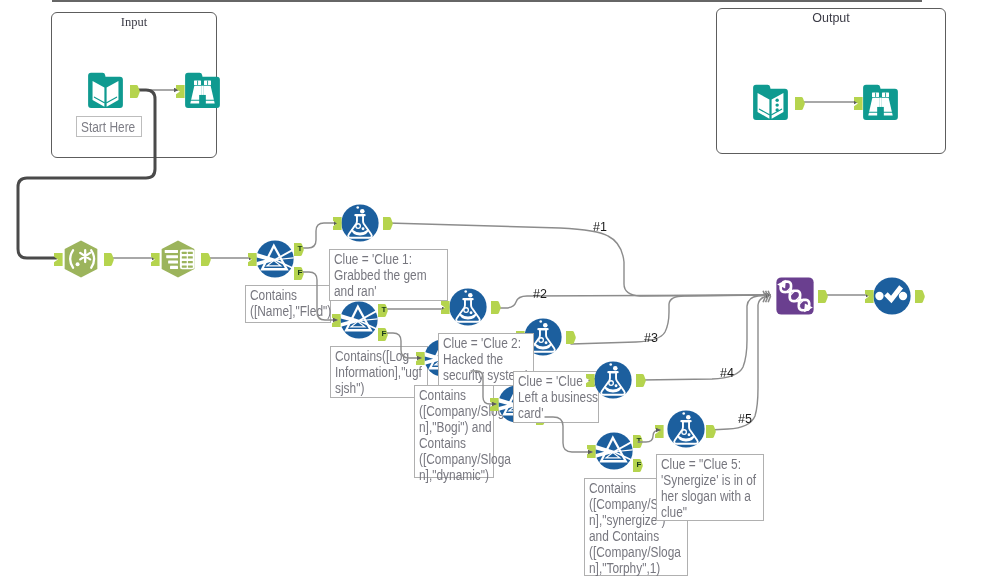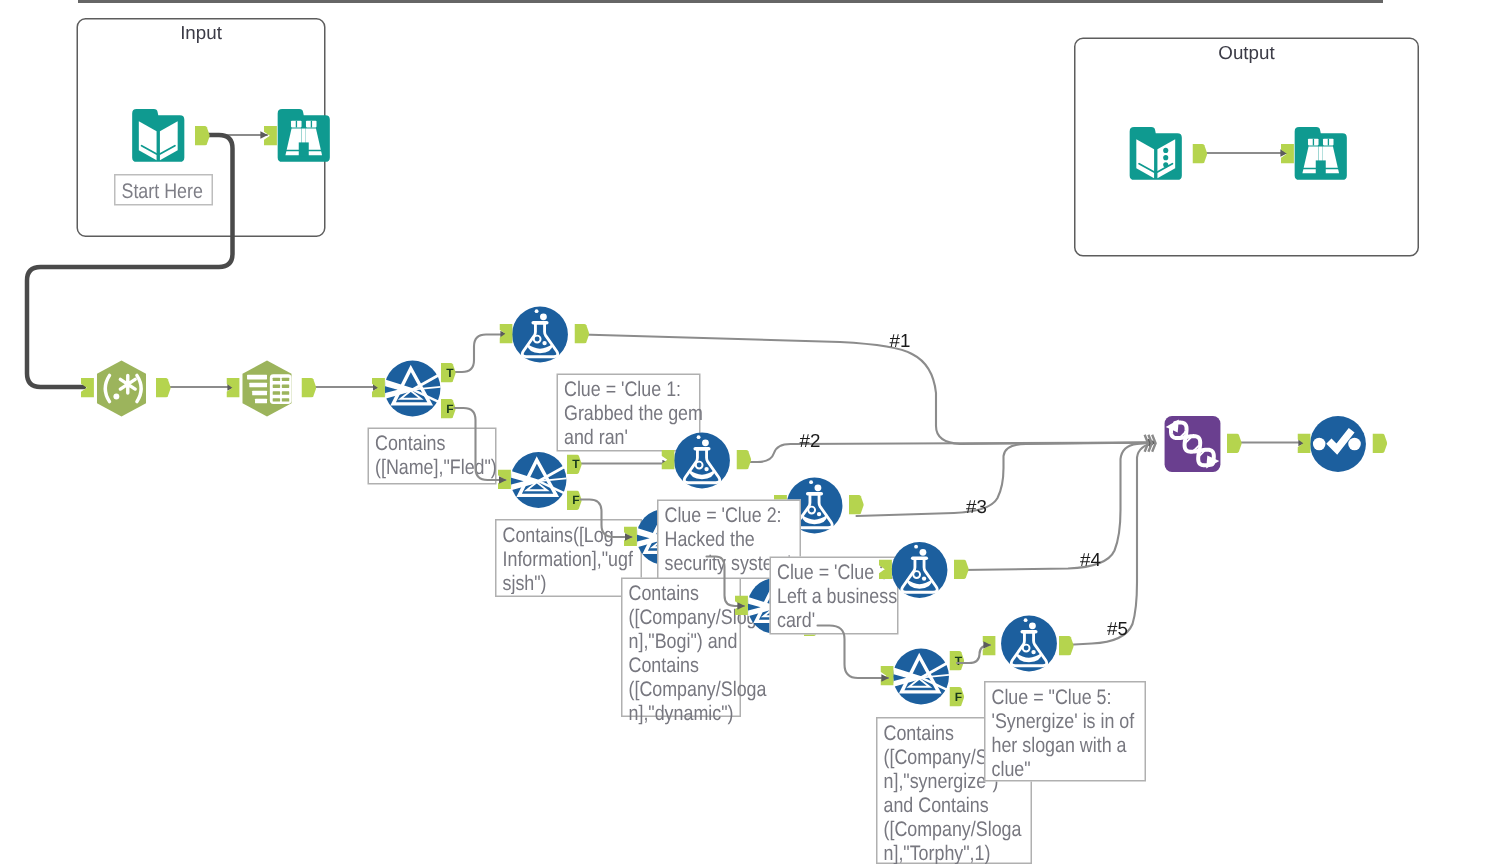--- a/index.html
+++ b/index.html
@@ -16,24 +16,24 @@
   .tool{position:absolute;}
   .startbox{position:absolute;border:1px solid #bdbdbd;background:#fff;box-sizing:border-box;color:#7e7e86;
             font-size:14px;line-height:20px;padding:0 0 0 4px;white-space:nowrap;overflow:hidden;text-align:center;}
   .startbox > span{display:inline-block;transform:scaleX(0.85);transform-origin:left top;}
 </style>
 </head>
 <body>
 
 <div id="canvas">
     <div style="position: absolute; left: 52px; top: 0px; width: 870px; height: 2px; background: rgb(102, 102, 102); z-index: 2;"></div>
-    <div class="container-box" style="left: 51px; top: 12px; width: 166px; height: 146px; z-index: 1;">
+    <div class="container-box" style="left: 51px; top: 12px; width: 166px; height: 146px; z-index: 1; font-family: Liberation Serif, serif;">
       <div class="container-title" style="top: 3px;">Input</div>
     </div>
-    <div class="container-box" style="left: 716px; top: 25px; width: 230px; height: 146px; z-index: 1; padding-left: 45px;">
+    <div class="container-box" style="left: 716px; top: 8px; width: 230px; height: 146px; z-index: 1; padding-left: 45px;">
       <div class="container-title" style="top: 3px;">Output</div>
     </div>
     <svg class="lay" style="z-index: 3;">
       <defs>
         <marker id="arrowhead" markerWidth="5" markerHeight="5" refX="4.4" refY="2.5" orient="auto" markerUnits="userSpaceOnUse">
           <path d="M0,0 L5,2.5 L0,5 Z" fill="#5c5c5c"></path>
         </marker>
       </defs>
       <path d="M136,90 L178,90" fill="none" stroke="#8c8c8c" stroke-width="1.4" stroke-linecap="round" stroke-linejoin="round" marker-end="url(#arrowhead)"></path>
       <path d="M800,102 L858,102" fill="none" stroke="#8c8c8c" stroke-width="1.4" stroke-linecap="round" stroke-linejoin="round" marker-end="url(#arrowhead)"></path>
@@ -388,21 +388,21 @@
           <path d="M34,45 L48,59 L74,26" fill="none" stroke="#fff" stroke-width="13" stroke-linecap="butt" stroke-linejoin="miter"></path>
         </g>
       </svg></div>
     <div style="position: absolute; left: 865px; top: 288.5px; width: 10px; height: 13px; z-index: 8;"><svg width="10" height="13" viewBox="0 0 10 13">
         <path d="M0,0 L8.6,0 L8.6,13 L0,13 L0,9.2 L3.9,6.5 L0,3.8 Z" fill="#b5d44e"></path>
       </svg></div>
     <div style="position: absolute; left: 915px; top: 288.5px; width: 10px; height: 13px; z-index: 8;"><svg width="10" height="13" viewBox="0 0 10 13">
         <path d="M0,0 L6.4,0 Q7.4,0 7.9,0.9 L9.6,5.6 Q9.9,6.5 9.6,7.4 L7.9,12.1 Q7.4,13 6.4,13 L0,13 Z" fill="#b5d44e"></path>
       </svg></div>
     <div class="startbox" style="left: 76px; top: 116px; width: 66px; height: 21px; z-index: 6;"><span>Start Here</span></div>
-    <div class="anno" style="left: 329px; top: 249px; width: 96px; height: 52px; z-index: 14; margin-left: 42px;">
+    <div class="anno" style="left: 329px; top: 249px; width: 119px; height: 52px; z-index: 14;">
       <div class="in" style="width: 116.471px;">Clue = 'Clue 1: Grabbed the gem and ran'</div>
     </div>
     <div class="anno" style="left: 245px; top: 285px; width: 86px; height: 38px; z-index: 12;">
       <div class="in" style="width: 96.4706px;">Contains​([Name],"Fled")</div>
     </div>
     <div class="anno" style="left: 330px; top: 346px; width: 98px; height: 52px; z-index: 16;">
       <div class="in" style="width: 107.059px;">Contains​([Log Information],"ugf sjsh")</div>
     </div>
     <div class="anno" style="left: 438px; top: 333px; width: 96px; height: 53px; z-index: 20;">
       <div class="in" style="width: 104.706px;">Clue = 'Clue 2: Hacked the security system'</div>

